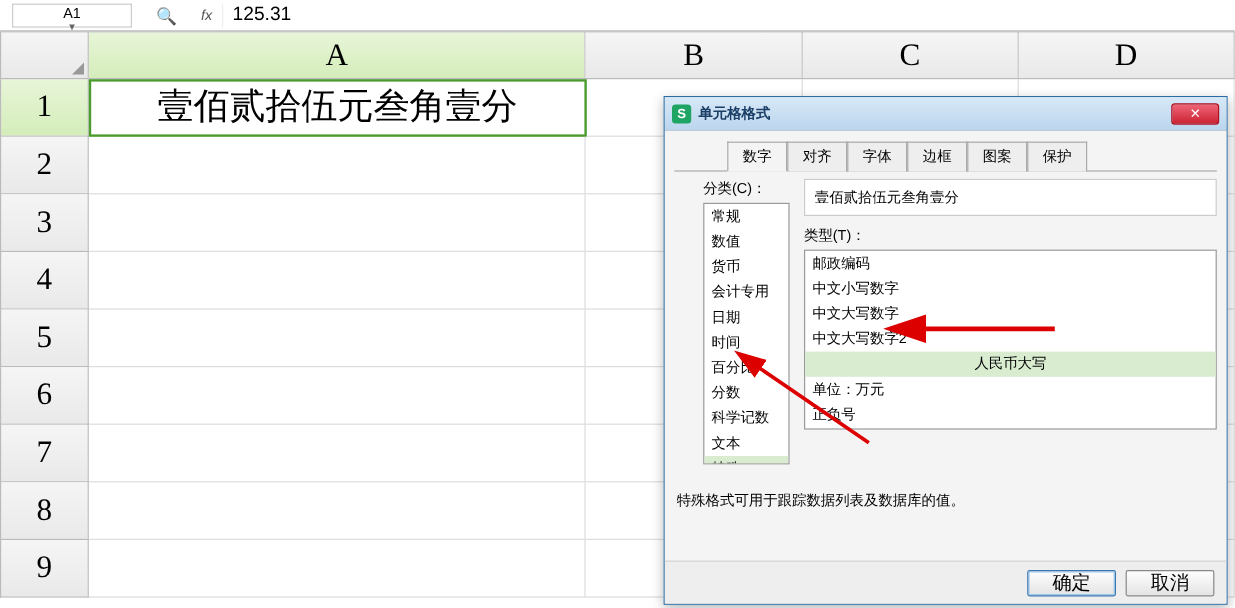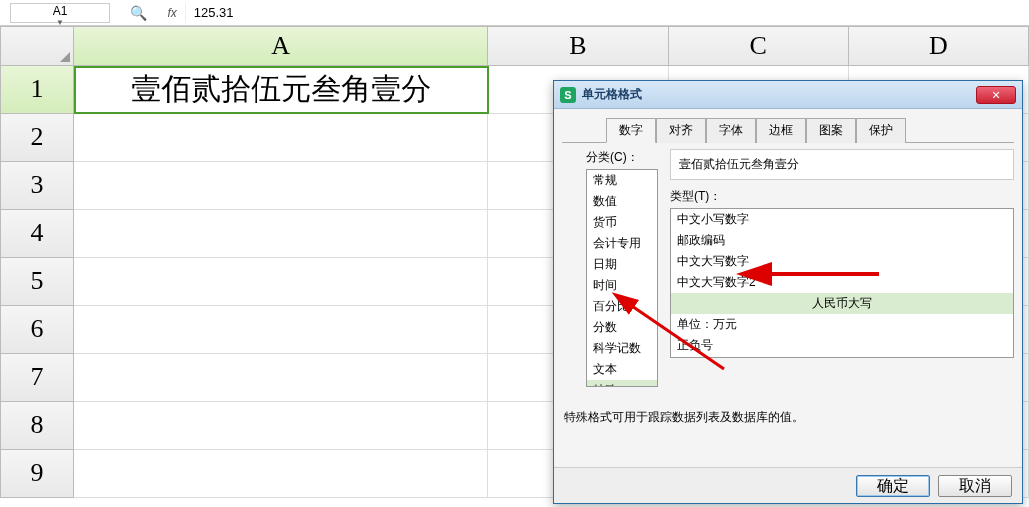--- a/index.html
+++ b/index.html
@@ -4,21 +4,21 @@
 <style>
 * { box-sizing: border-box; margin: 0; padding: 0; font-family: "Microsoft YaHei", Arial, sans-serif; }
 body { width: 1029px; height: 507px; background: #fff; overflow: hidden; position: relative; }
 
 
 .formula-bar { height: 26px; background: #fff; border-bottom: 1px solid #ccc; display: flex; align-items: center; font-size: 12px; }
 .name-box { width: 100px; height: 20px; border: 1px solid #ccc; margin-left: 10px; padding: 0 6px; display:flex; align-items:center; justify-content:space-between;flex-direction:column; }
 .name-box .dd { font-size:8px; color:#666; }
 .fx-zoom { margin: 0 20px; color: #555; font-size:14px; }
 .fx-label { font-style: italic; color: #555; margin-right: 8px; text-align: center; }
-.formula-input { flex: 1; height: 20px; border: none; border-left:1px solid #eee; padding: 0 8px; font-size: 13px; }
+.formula-input { flex: 1; height: 20px; border: none; border-left:1px solid #eee; padding: 0 8px; font-size: 16px; }
 
 
 .grid { position: relative; }
 .col-headers { display: flex; height: 40px; }
 .corner { width: 82px; background: linear-gradient(#f5f5f5,#e9e9e9); border: 1px solid #bbb; position:relative;}
 .corner::after{content:"";position:absolute;right:3px;bottom:3px;width:0;height:0;border-style:solid;border-width:0 0 10px 10px;border-color:transparent transparent #999 transparent;}
 .col-h { width: 460px; text-align: center; font-size: 26px; font-family: "Times New Roman", serif; background: linear-gradient(#f5f5f5,#e9e9e9); border: 1px solid #bbb; border-left:none; line-height: 38px; }
 .col-h.sel { background: linear-gradient(#e8f5d8,#d4edba); }
 .col-h.narrow { width: 200px; }
 .rows { }
@@ -179,22 +179,22 @@
           <div class="item sel">特殊</div>
 
         </div>
       </div>
       <div class="col-right">
         <div class="example-box">
           <span>壹佰贰拾伍元叁角壹分</span>
         </div>
         <span class="lbl">类型(T)：</span>
         <div class="type-list">
+          <div class="item">邮政编码</div>
           <div class="item">中文小写数字</div>
-          <div class="item">邮政编码</div>
           <div class="item">中文大写数字</div>
           <div class="item">中文大写数字2</div>
           <div class="item sel">人民币大写</div>
           <div class="item">单位：万元</div>
           <div class="item">正负号</div>
         </div>
       </div>
     </div>
     <div class="hint">特殊格式可用于跟踪数据列表及数据库的值。</div>
 

